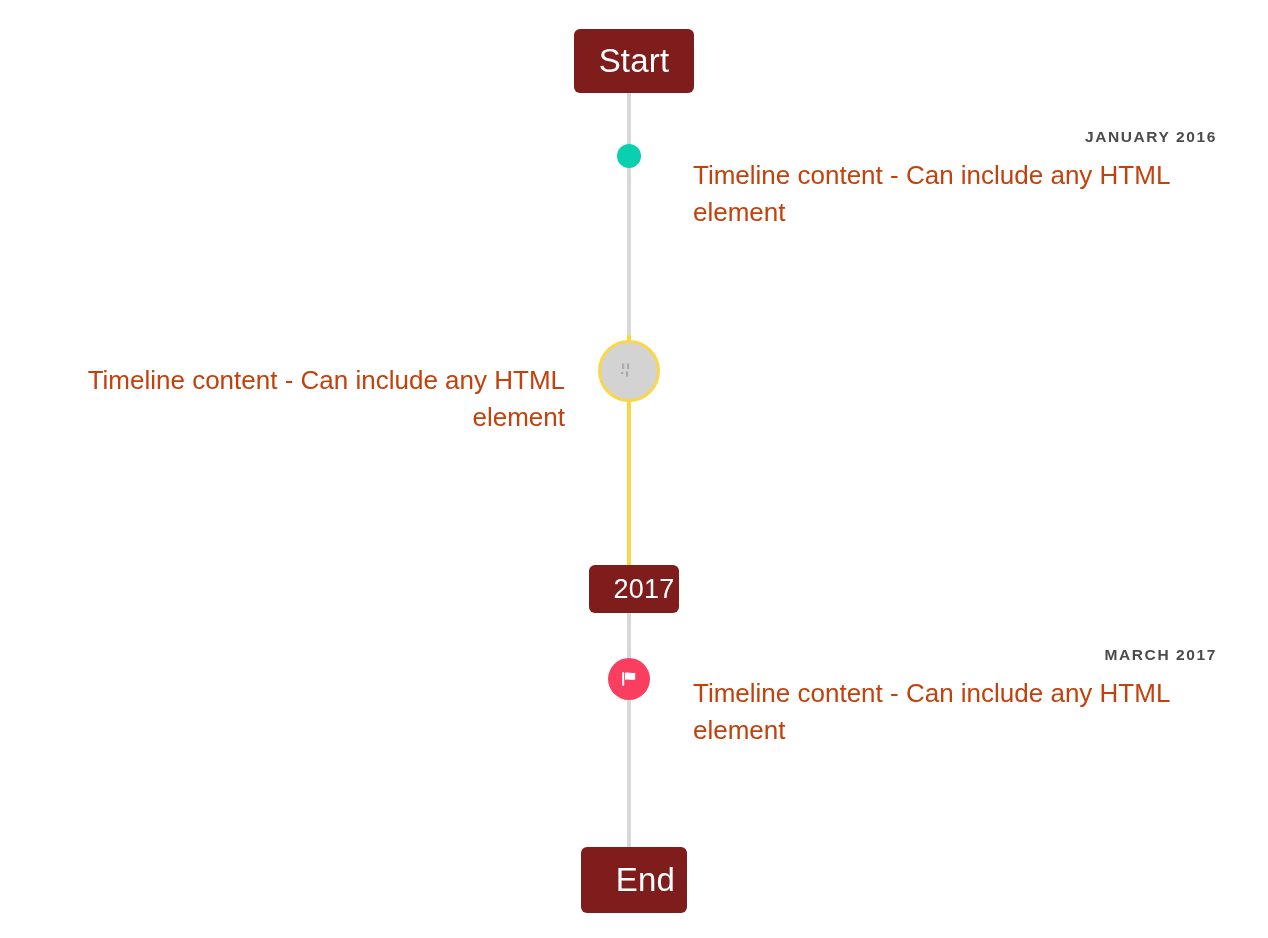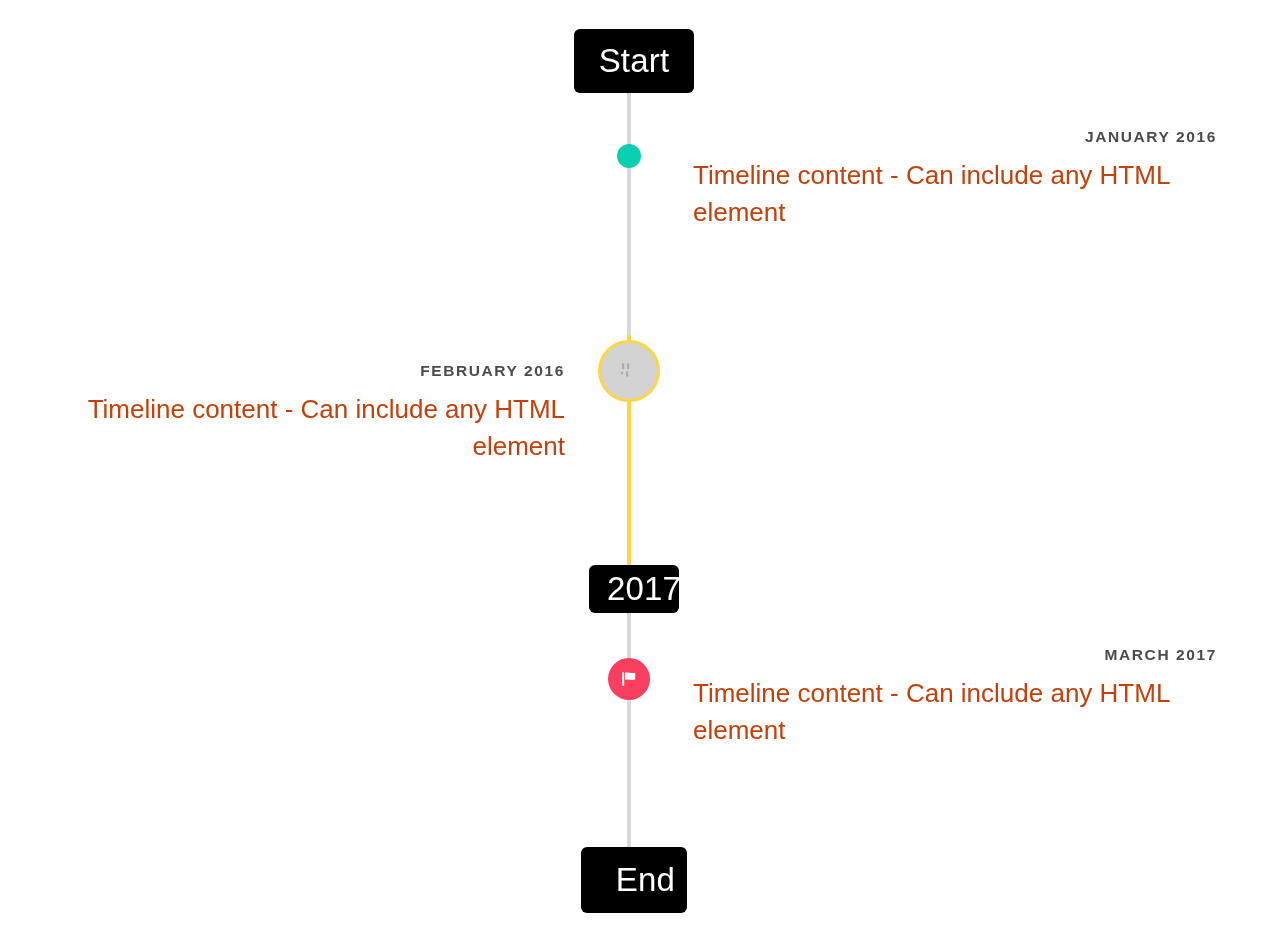--- a/index.html
+++ b/index.html
@@ -39,41 +39,41 @@
     height: 230px;
     background: #fad74a;
   }
   .spine-b { top: 565px; height: 288px; }          
 
   
   .badge {
     position: absolute;
     left: 50%;
     transform: translateX(-50%);
-    background: #000000;
+    background: #7f1d1d;
     color: #ffffff;
     border-radius: 6px;
     display: flex;
     align-items: center;
     justify-content: center;
     font-weight: 400;
     letter-spacing: 0.2px;
     z-index: 4;
   }
   .badge-start {
     top: 29px;
     width: 120px;
     height: 64px;
     font-size: 33px;
   }
   .badge-year {
     top: 565px;
     width: 90px;
     height: 48px;
-    font-size: 33px;
+    font-size: 27px;
     padding-left: 20px;
   }
   .badge-end {
     top: 847px;
     width: 106px;
     height: 66px;
     font-size: 33px;
     padding-left: 23px;
   }
 
@@ -177,21 +177,20 @@
       <svg class="placeholder-glyph" viewBox="0 0 18 16" aria-hidden="true">
         <g fill="#8c8c8c">
           <rect x="2" y="0.5" width="2.2" height="5.5"></rect>
           <rect x="7" y="0.5" width="2.2" height="5.5"></rect>
           <rect x="1" y="9" width="2.2" height="2.2"></rect>
           <rect x="6" y="8.5" width="2.2" height="5"></rect>
         </g>
       </svg>
     </div>
     <div class="content content-left">
-      <div class="date-label">FEBRUARY 2016</div>
       <div class="content-body">Timeline content - Can include any HTML element</div>
     </div>
   </div>
 
   <div class="badge badge-year">2017</div>
 
   <div class="row row-mar">
     <div class="marker marker-flag">
       <svg class="flag-glyph" viewBox="0 0 20 20" aria-hidden="true">
         <rect x="3.2" y="3" width="2" height="14" rx="1" fill="#ffffff"></rect>

